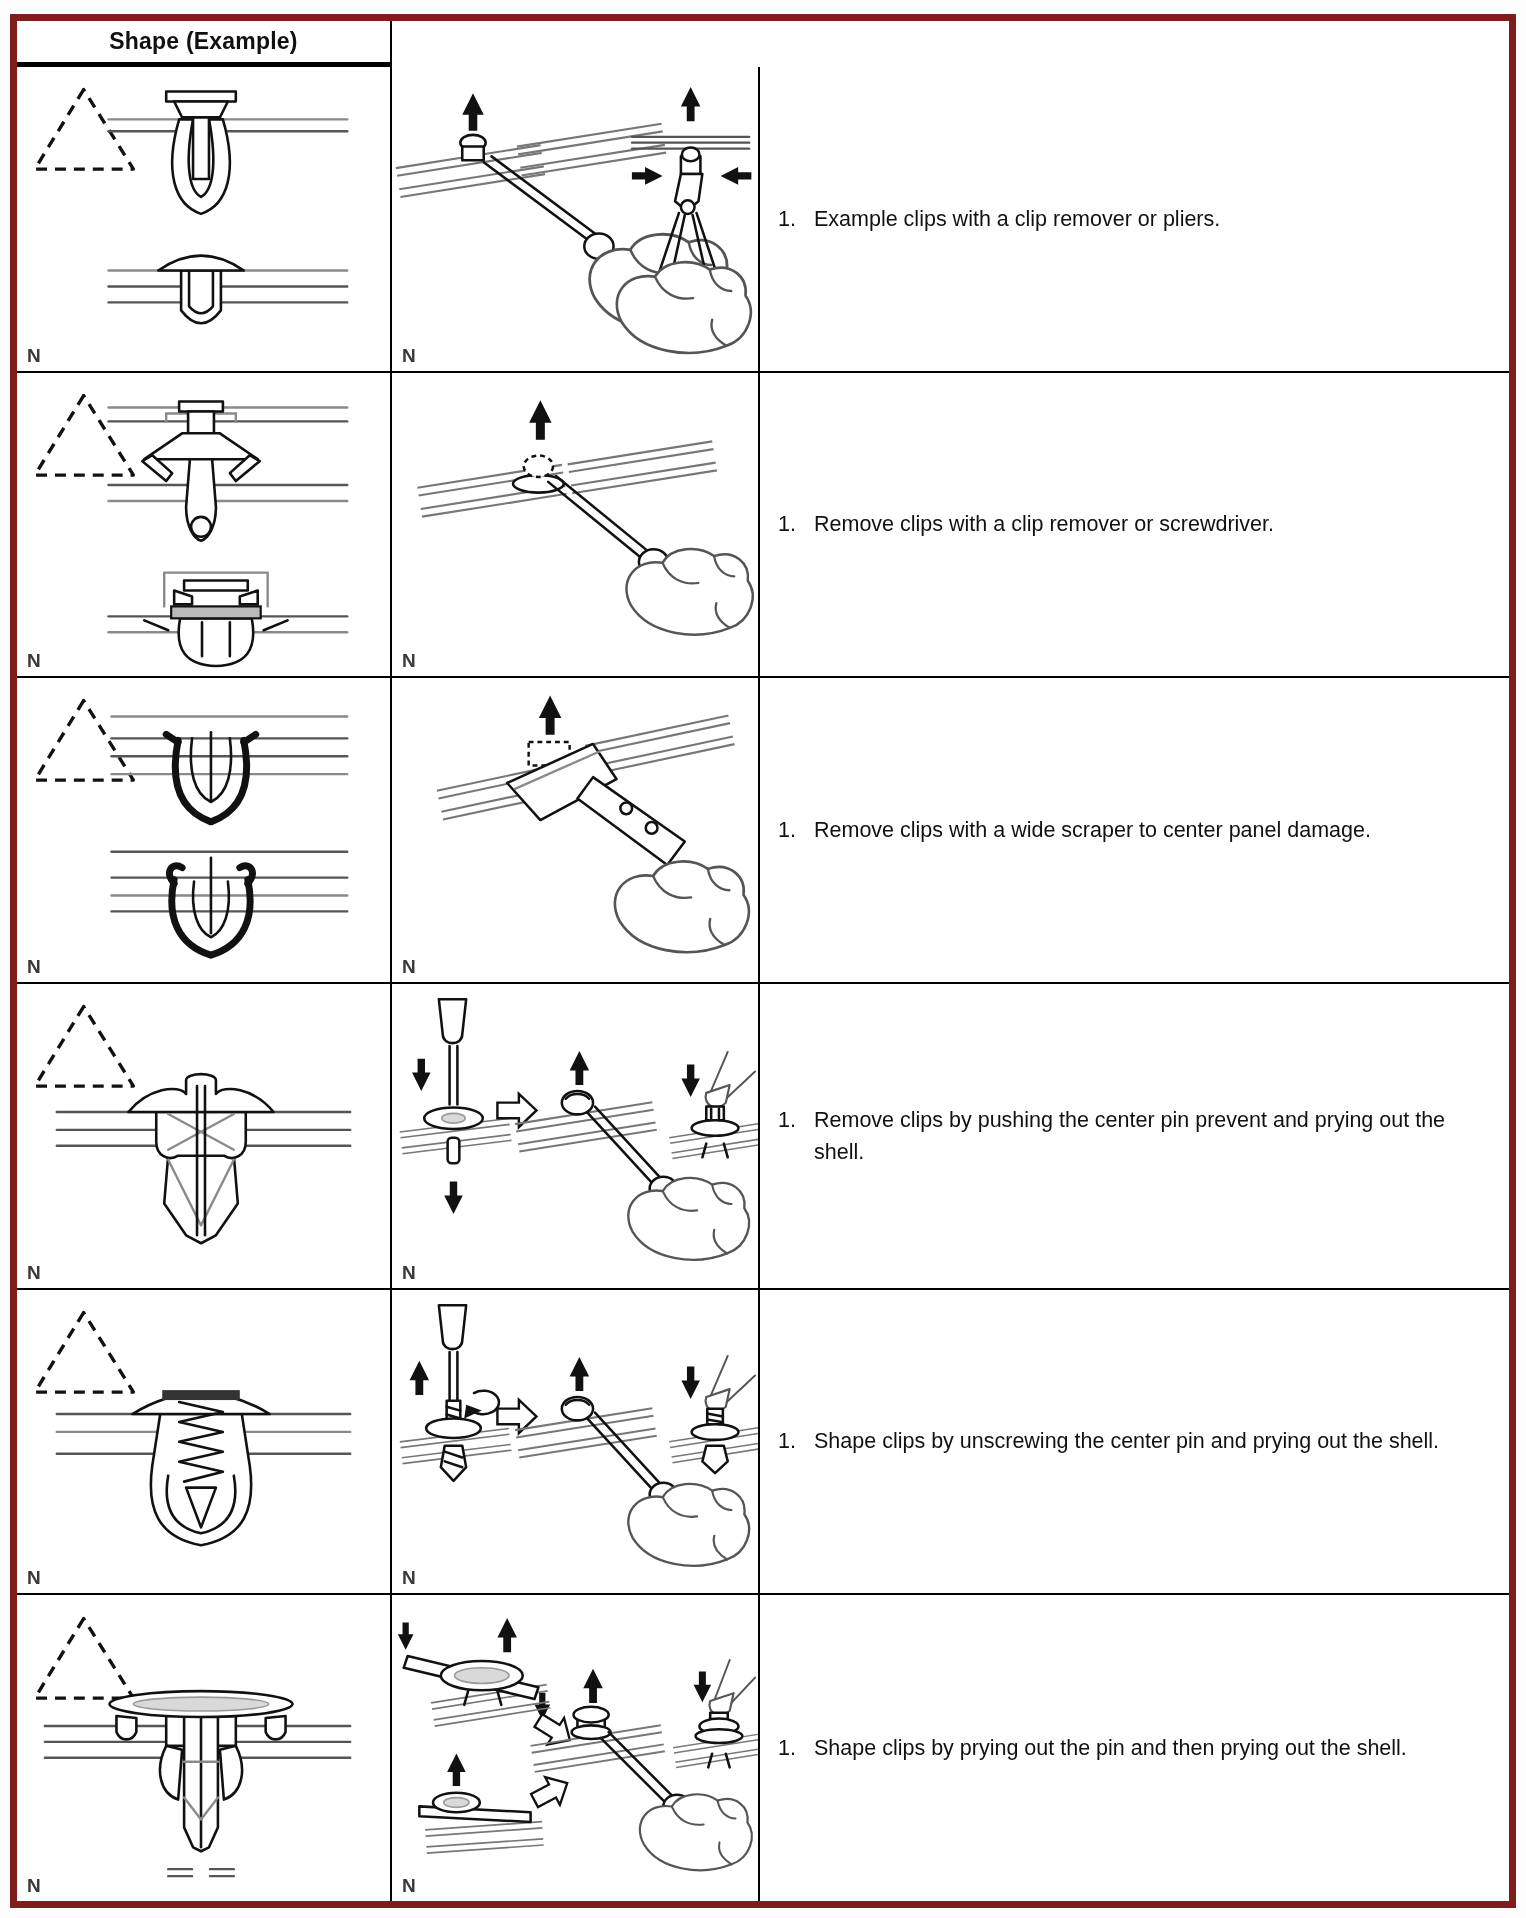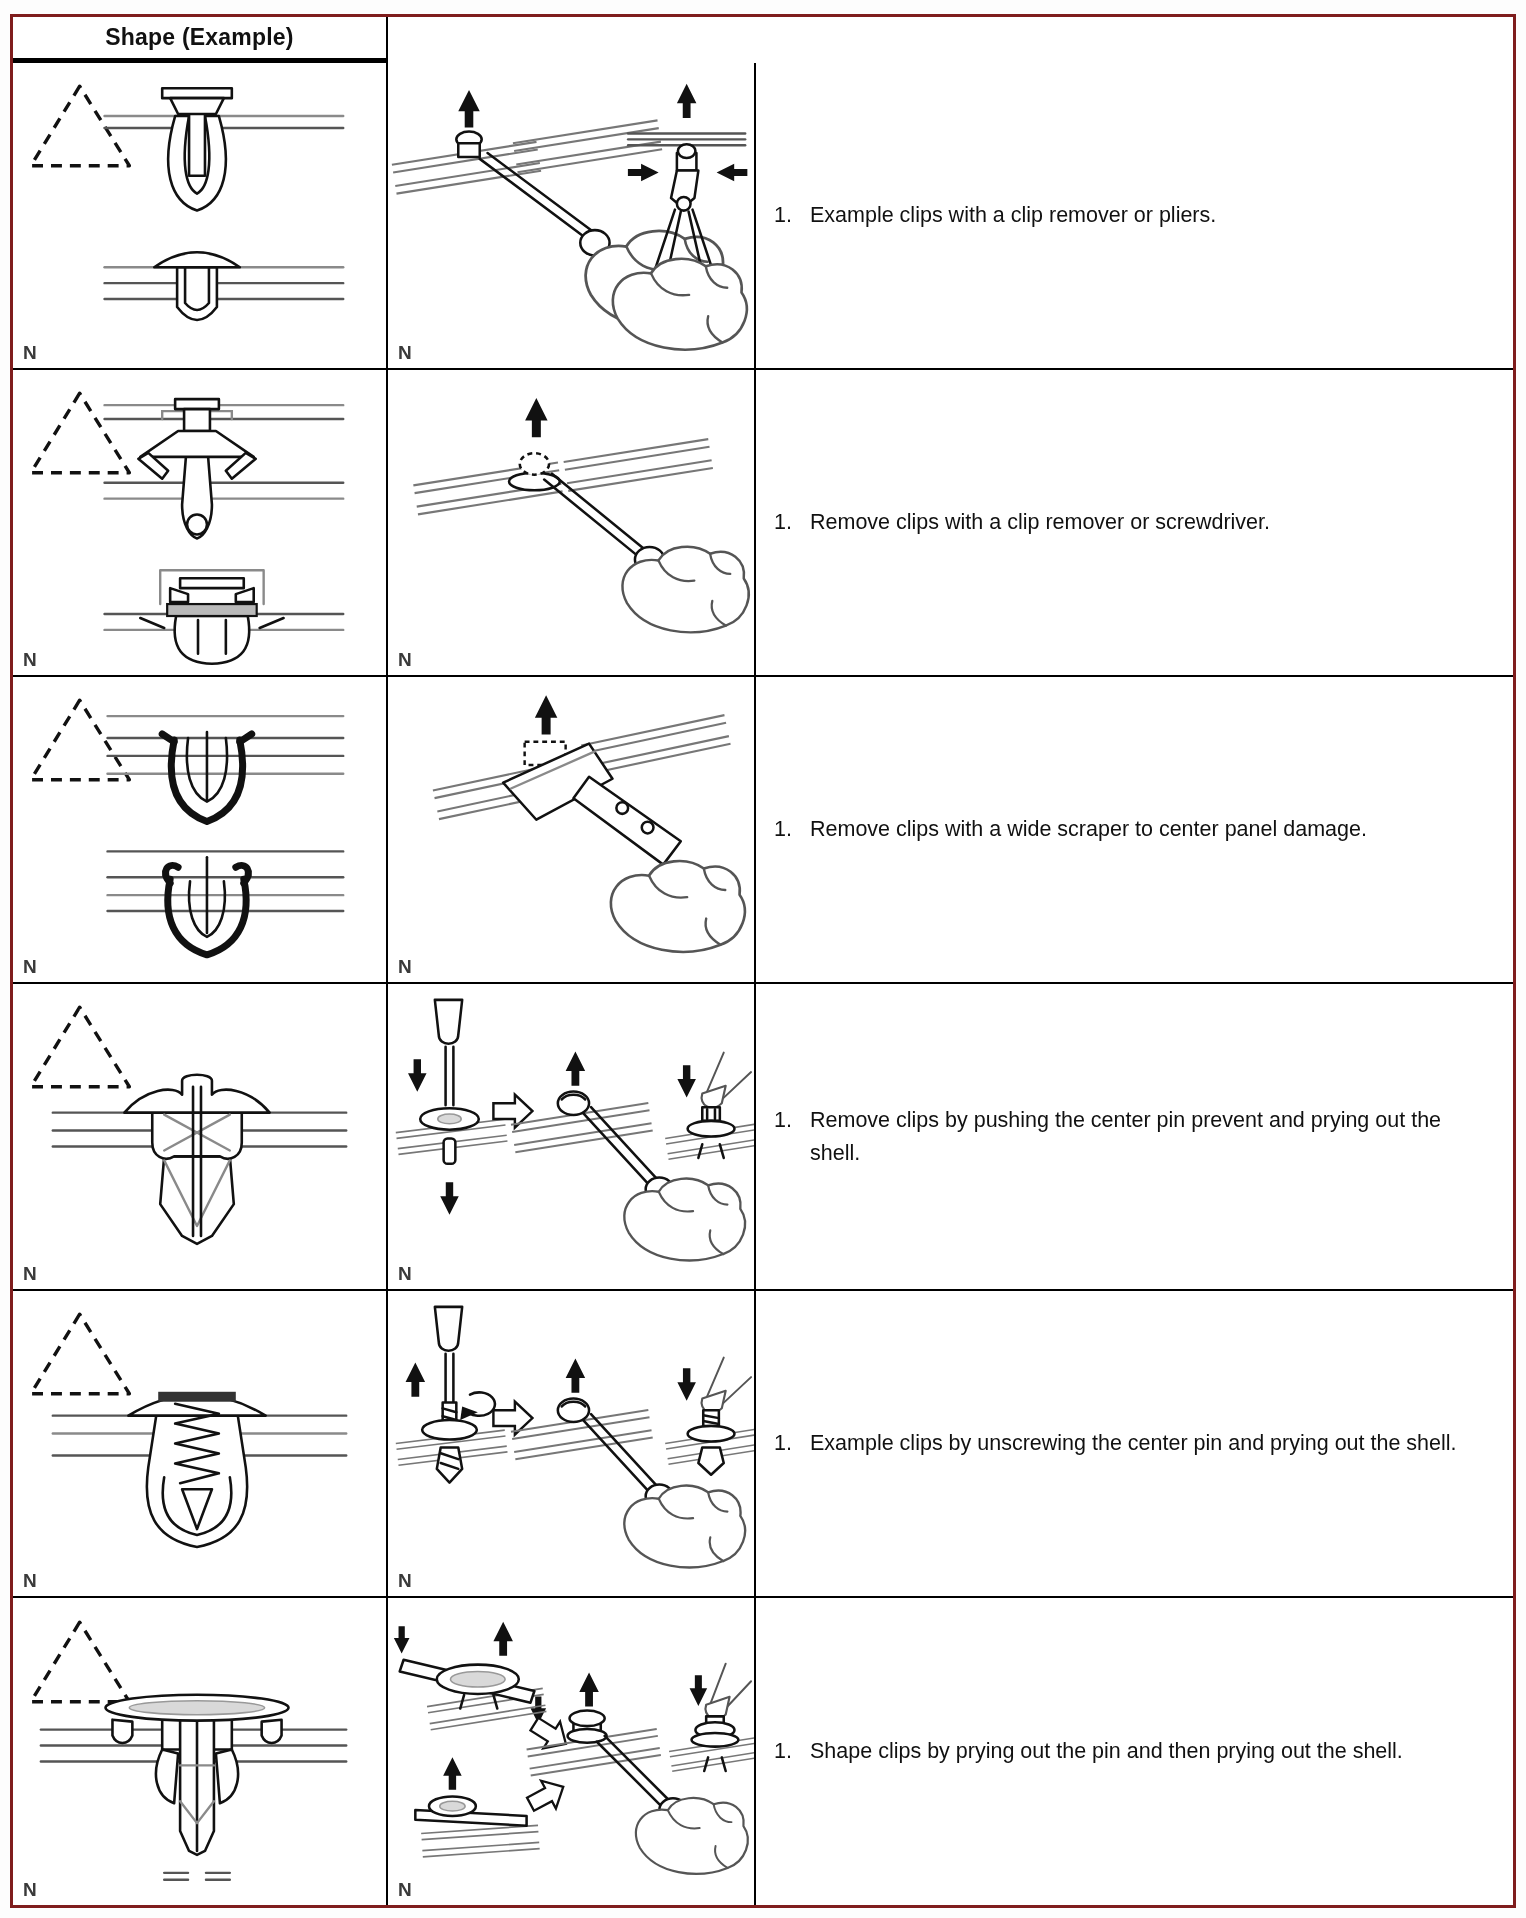--- a/index.html
+++ b/index.html
@@ -1,19 +1,19 @@
 <!DOCTYPE html>
 <html><head>
 <meta charset="utf-8">
 <style>
   html,body{margin:0;padding:0;background:#e9e9e9;}
   .page{position:relative;width:1526px;height:1918px;background:#fdfdfd;overflow:hidden;
         font-family:"Liberation Sans", sans-serif;color:#111;}
   .clip-table{position:absolute;left:10px;top:14px;right:10px;bottom:10px;
-        border:3px solid #7f1d1d;background:#fff;
+        border:7px solid #7f1d1d;background:#fff;
         display:grid;grid-template-rows:46px repeat(6,1fr);}
   .trow{display:grid;grid-template-columns:375px 368px 1fr;min-height:0;}
   .th{display:flex;align-items:center;justify-content:center;
       font-weight:bold;font-size:23px;letter-spacing:.2px;
       border-bottom:5px solid #000;}
   .th.c1,.th.c2{border-right:2.5px solid #000;}
   .cell{position:relative;border-bottom:2.5px solid #000;min-height:0;overflow:hidden;}
   .cell.c1,.cell.c2{border-right:2.5px solid #000;}
   .trow:last-child .cell{border-bottom:none;}
   .marker{position:absolute;left:10px;bottom:4px;font-size:19px;font-weight:bold;color:#3a3a3a;}
@@ -362,21 +362,21 @@
             <ellipse class="wh" cx="331" cy="136" rx="24" ry="8"></ellipse>
             <path class="wh" d="M322,150 L318,166 L331,178 L344,166 L340,150 Z"></path>
           </g>
         </svg>
         <span class="marker">N</span>
       </div>
       <div class="cell c3">
         <div class="proc">
             <div class="ptext">
           <span class="pnum">1.</span>
-          <span class="pbody">Example clips by unscrewing the center pin and prying out the shell.</span>
+          <span class="pbody">Shape clips by unscrewing the center pin and prying out the shell.</span>
         </div>
           </div>
       </div>
     </div>
 
     <div class="trow">
       <div class="cell c1">
         <svg class="draw" viewBox="0 0 375 292">
           <path class="tri" d="M67,16 L18,96 L117,96 Z"></path>
           <g>

